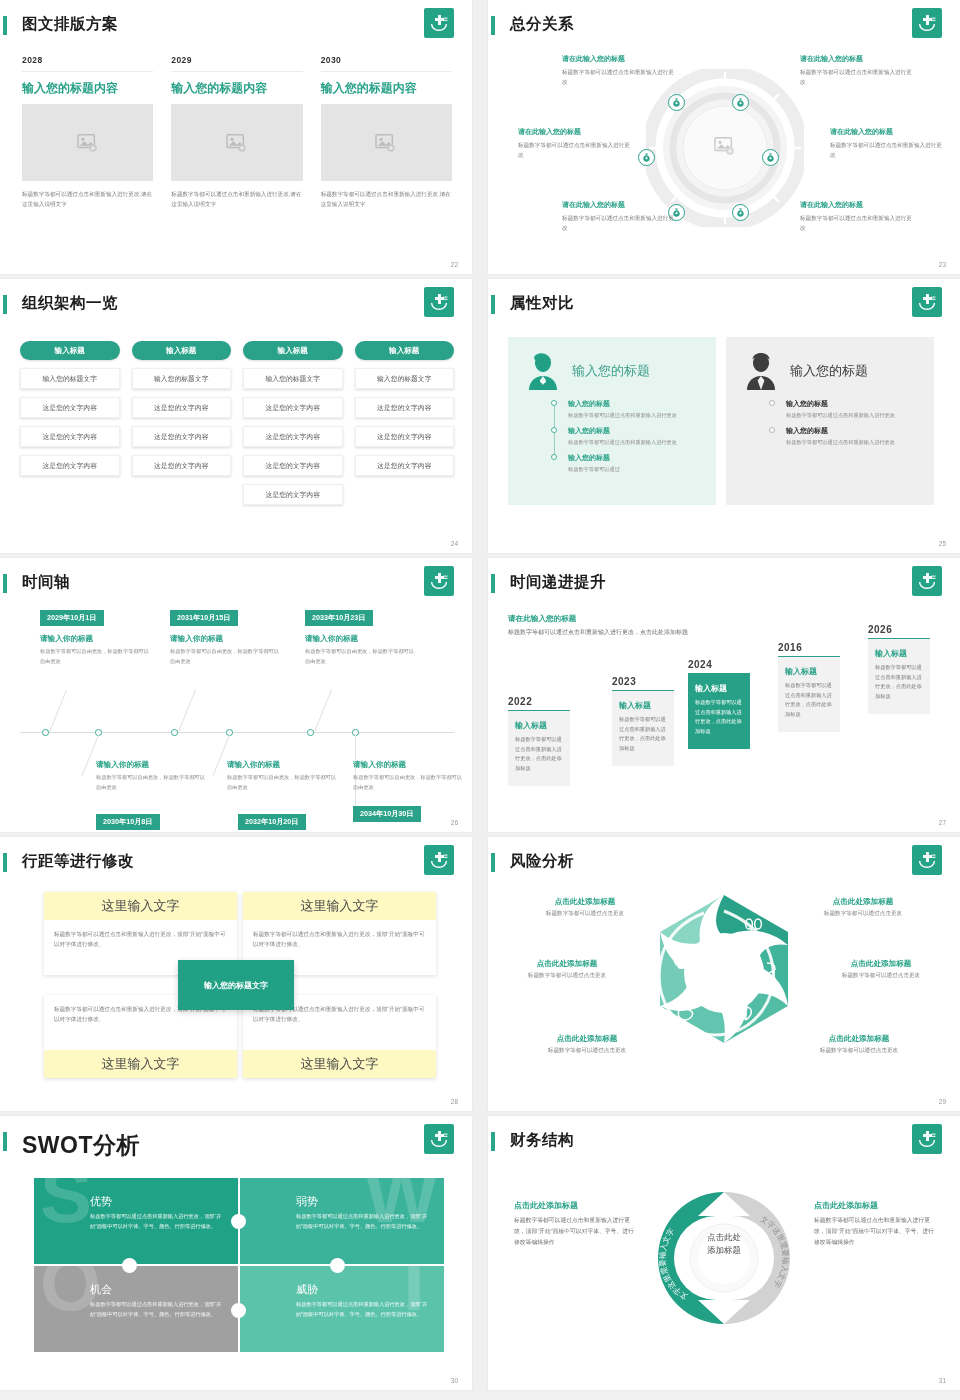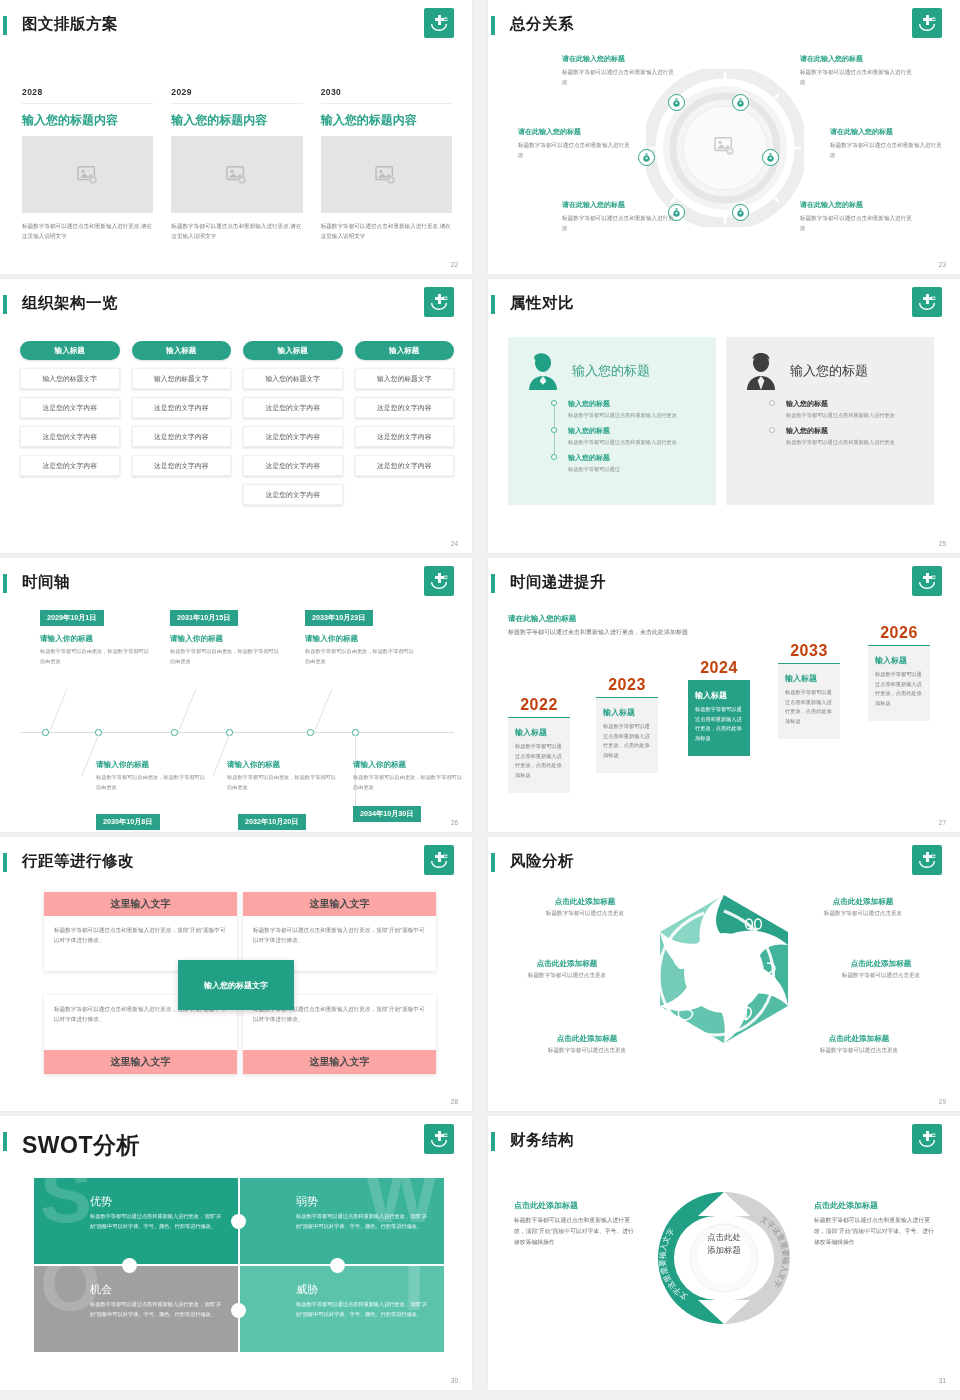--- a/index.html
+++ b/index.html
@@ -16,21 +16,21 @@
     color:#1d1d1d; letter-spacing:.5px; white-space:nowrap; }
   .sbar{ position:absolute; left:3px; top:16px; width:4px; height:19px; background:#2aa68c; }
   .logo{ position:absolute; right:18px; top:8px; width:30px; height:30px;
     background:#25a387; border-radius:2px; }
   .logo svg{ display:block; }
   .pno{ position:absolute; right:14px; bottom:6px; font-size:6.5px; color:#9a9a9a; }
   .ph{ background:#e4e4e4; display:flex; align-items:center; justify-content:center; }
   .phi{ opacity:.55; }
 
   
-  .s22cols{ position:absolute; left:22px; top:55px; right:20px; display:flex; gap:18px;margin-top:32px; }
+  .s22cols{ position:absolute; left:22px; top:55px; right:20px; display:flex; gap:18px; }
   .s22col{ flex:1; }
   .s22yr{ font-size:8.5px; font-weight:bold; color:#2f2f2f; letter-spacing:.4px;
     padding-bottom:6px; border-bottom:1px solid #ececec; }
   .s22h{ font-size:12px; font-weight:bold; color:#2aa289; margin:8px 0 7px; }
   .s22img{ height:77px; }
   .s22p{ font-size:5.6px; color:#7b7b7b; line-height:1.85; margin-top:8px; }
 
   
   .s23wrap{ position:absolute; inset:42px 10px 20px 12px; }
   .ring{ position:absolute; left:50%; top:50%; transform:translate(-50%,-50%); }
@@ -80,32 +80,32 @@
   .tlblk{ position:absolute; width:110px; }
   .tlblk .h{ font-size:7.6px; font-weight:bold; color:#2aa289; }
   .tlblk .p{ font-size:5.2px; color:#8b8b8b; line-height:1.85; margin-top:3px; }
   .tick{ position:absolute; width:1px; background:#e2e2e2; }
 
   
   .s27lead{ position:absolute; left:20px; top:56px; width:185px; }
   .s27lead .h{ font-size:7.6px; font-weight:bold; color:#2aa289; }
   .s27lead .p{ font-size:6px; color:#6f6f6f; line-height:1.8; margin-top:3px; }
   .step{ position:absolute; width:62px; }
-  .step .yr{ font-size:16px; font-weight:bold; color:#c2410c; letter-spacing:.5px;text-align:center; }
+  .step .yr{ font-size:10px; font-weight:bold; color:#404040; letter-spacing:.5px; }
   .step .bd{ margin-top:3px; border-top:1.6px solid #2aa289; background:#f2f2f2;
     padding:9px 7px 12px; }
   .step .bd .h{ font-size:8px; font-weight:bold; color:#2aa289; }
   .step .bd .p{ font-size:5.2px; color:#7c7c7c; line-height:1.85; margin-top:4px; }
   .step.on .bd{ background:#26a086; border-top-color:#26a086; }
   .step.on .bd .h, .step.on .bd .p{ color:#fff; }
 
   
   .q{ position:absolute; width:193px; background:#fff;
     box-shadow:0 1px 4px rgba(0,0,0,.14); }
-  .qhd{ background:#fca5a5; font-size:10px; font-weight:bold; color:#4a4a4a;
+  .qhd{ background:#fef9c3; font-size:13px; font-weight:normal; color:#4a4a4a;
     text-align:center; padding:5px 0; }
   .qbd{ font-size:5.6px; color:#7b7b7b; line-height:1.85; padding:9px 10px; height:55px; }
   .qctr{ position:absolute; left:50%; top:50%; transform:translate(-50%,-50%);
     width:116px; height:50px; background:#21a086; color:#fff; font-size:8px;
     font-weight:bold; display:flex; align-items:center; justify-content:center;
     box-shadow:0 2px 6px rgba(0,0,0,.18); }
 
   
   .s29lab{ position:absolute; text-align:center; width:150px; }
   .s29lab .h{ font-size:7.6px; font-weight:bold; color:#2aa289; }
@@ -493,36 +493,36 @@
       <div class="h">请在此输入您的标题</div>
       <div class="p">标题数字等都可以通过点击和重新输入进行更改，点击此处添加标题</div>
     </div>
     <div class="step" style="left:20px;top:138px">
       <div class="yr">2022</div>
       <div class="bd">
           <div class="h">输入标题</div>
       <div class="p">标题数字等都可以通过点击和重新输入进行更改，点击此处添加标题</div>
         </div>
     </div>
-    <div class="step" style="left:108px;top:118px">
+    <div class="step" style="left:124px;top:118px">
       <div class="yr">2023</div>
       <div class="bd">
           <div class="h">输入标题</div>
       <div class="p">标题数字等都可以通过点击和重新输入进行更改，点击此处添加标题</div>
         </div>
     </div>
     <div class="step on" style="left:200px;top:101px">
       <div class="yr">2024</div>
       <div class="bd">
           <div class="h">输入标题</div>
       <div class="p">标题数字等都可以通过点击和重新输入进行更改，点击此处添加标题</div>
         </div>
     </div>
     <div class="step" style="left:290px;top:84px">
-      <div class="yr">2033</div>
+      <div class="yr">2016</div>
       <div class="bd">
           <div class="h">输入标题</div>
       <div class="p">标题数字等都可以通过点击和重新输入进行更改，点击此处添加标题</div>
         </div>
     </div>
     <div class="step" style="left:380px;top:66px">
       <div class="yr">2026</div>
       <div class="bd">
           <div class="h">输入标题</div>
       <div class="p">标题数字等都可以通过点击和重新输入进行更改，点击此处添加标题</div>

